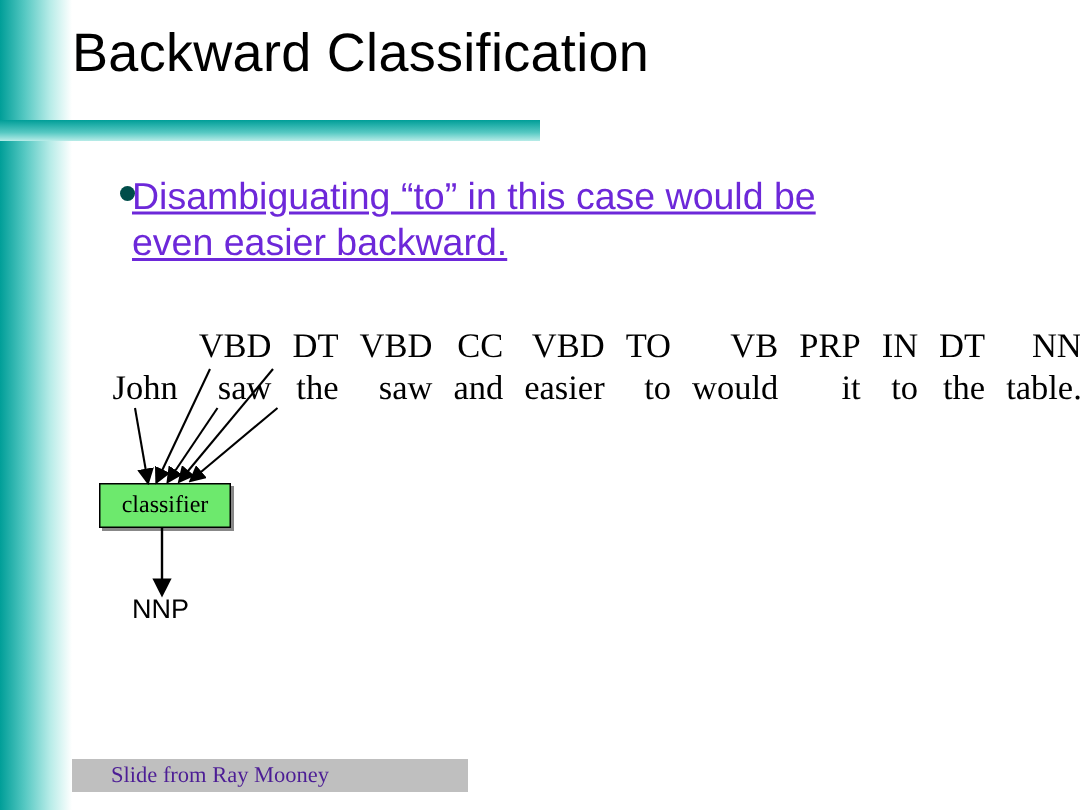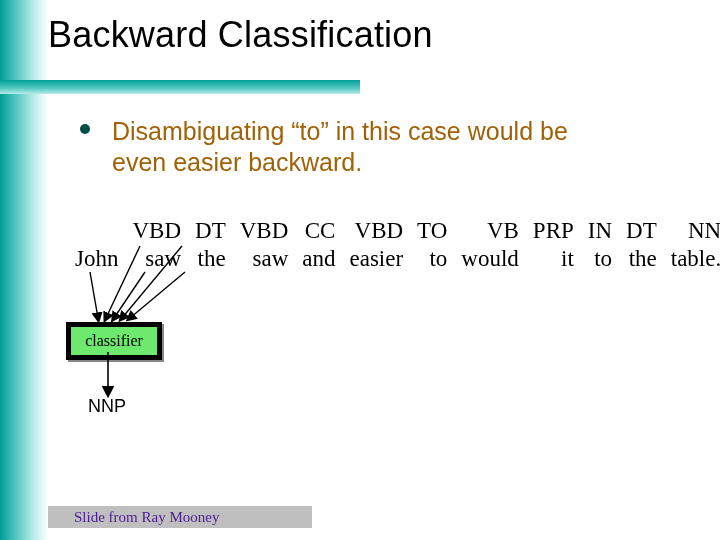--- a/index.html
+++ b/index.html
@@ -52,24 +52,25 @@
   .bullet-dot {
     position: absolute;
     left: 0;
     top: 8px;
     width: 10px;
     height: 10px;
     border-radius: 50%;
     background: #004d4a;
   }
   .bullet-text {
-    margin-left: 32px;
+    margin-left: 8px;
     font-size: 25px;
-    color: #a16207;
+    color: #6d28d9;
     line-height: 1.25;
+    text-decoration: underline;
   }
   
   .posblock {
     position: absolute;
     top: 218px;
     left: 68px;
     right: 25px;
   } 
   
   table.pos {
@@ -85,21 +86,21 @@
     vertical-align: bottom;
   }
   table.pos tr.words td { padding-top: 2px; }
   .classifier-box {
     position: absolute;
     left: 66px;
     top: 322px;
     width: 86px;
     height: 28px;
     background: #6de96d;
-    border: 5px solid #000000;
+    border: 1px solid #000000;
     box-shadow: 2px 2px 0 #888;
     font-family: "Times New Roman", Times, serif;
     font-size: 16px;
     display: flex;
     align-items: center;
     justify-content: center;
   }
   .nnp {
     position: absolute;
     left: 88px;

